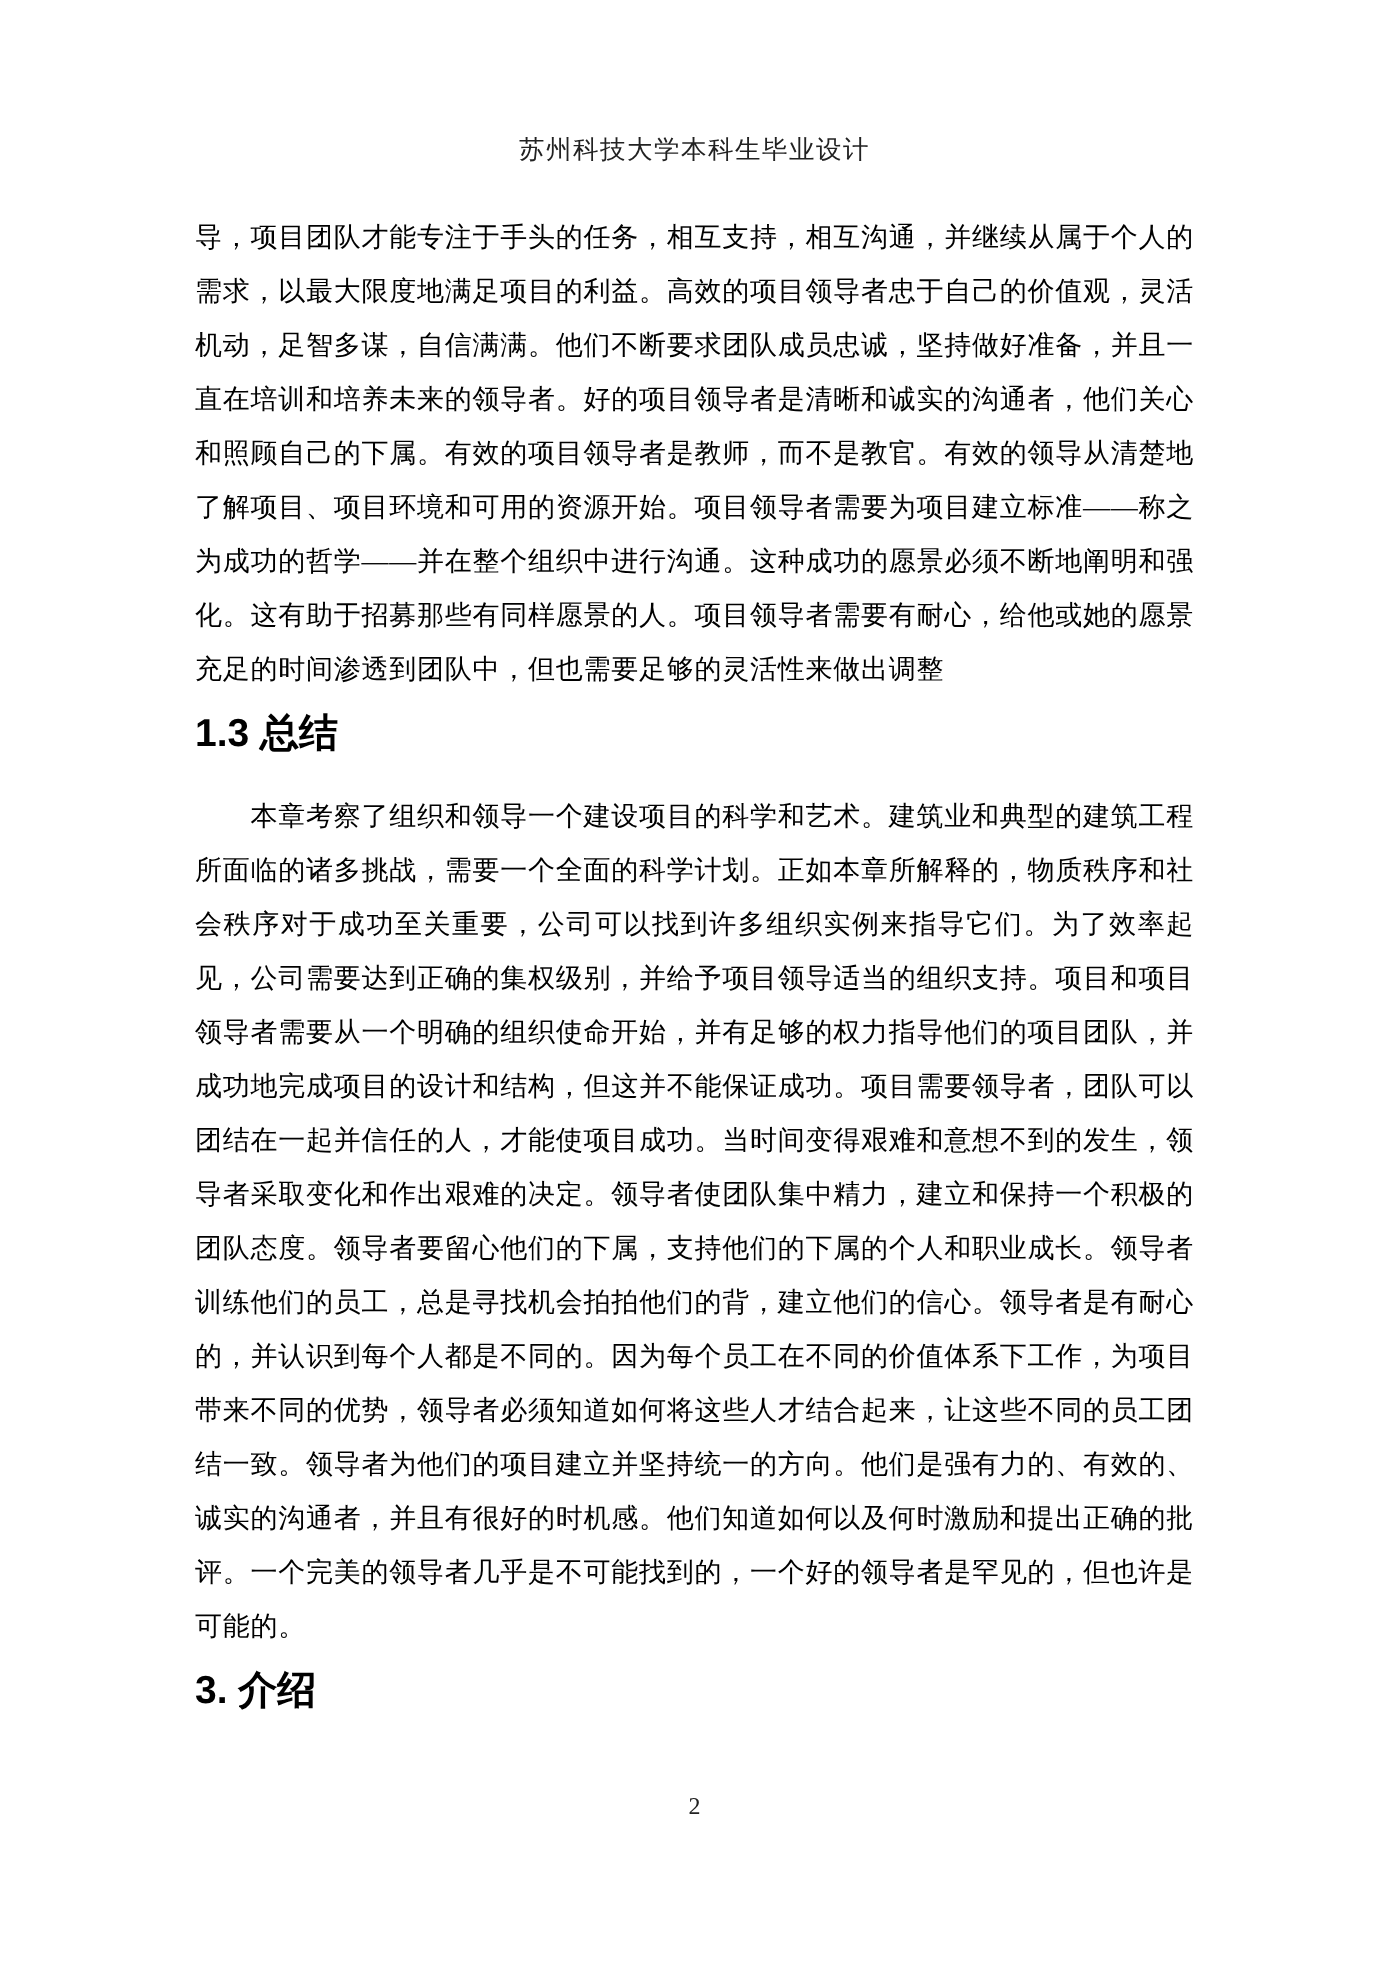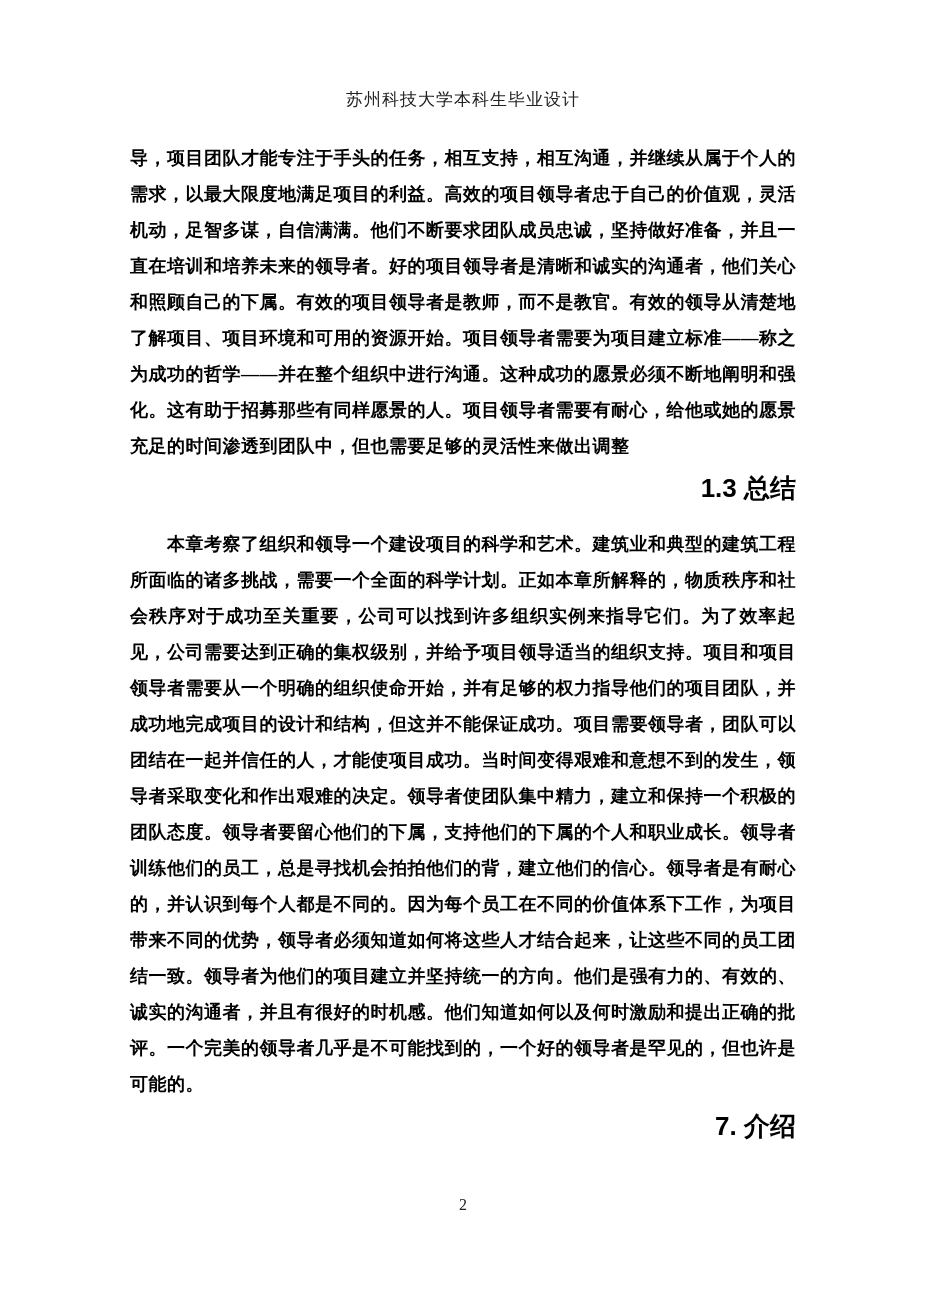--- a/index.html
+++ b/index.html
@@ -33,33 +33,31 @@
     width: 666px;
   }
   .para {
     margin: 0;
     font-size: 18px;
     line-height: 36px;
     text-align: justify;
     text-justify: inter-ideograph;
     word-break: break-all;
     letter-spacing: 0.5px;
-    font-weight: bold;
   }
   .para.indent {
     text-indent: 37px;
   }
   .heading {
     margin: 8px 0 22px 0;
     font-family: "Liberation Sans", "DejaVu Sans", sans-serif;
     font-weight: bold;
     font-size: 26px;
     line-height: 32px;
     color: #000000;
-    text-align: right;
   }
   .pagenum {
     position: absolute;
     top: 1196px;
     left: 0;
     width: 100%;
     text-align: center;
     font-size: 16px;
     color: #222222;
   }
@@ -72,20 +70,20 @@
   <div class="header">苏州科技大学本科生毕业设计</div>
 
   <div class="content">
 
     <p class="para">导，项目团队才能专注于手头的任务，相互支持，相互沟通，并继续从属于个人的需求，以最大限度地满足项目的利益。高效的项目领导者忠于自己的价值观，灵活机动，足智多谋，自信满满。他们不断要求团队成员忠诚，坚持做好准备，并且一直在培训和培养未来的领导者。好的项目领导者是清晰和诚实的沟通者，他们关心和照顾自己的下属。有效的项目领导者是教师，而不是教官。有效的领导从清楚地了解项目、项目环境和可用的资源开始。项目领导者需要为项目建立标准——称之为成功的哲学——并在整个组织中进行沟通。这种成功的愿景必须不断地阐明和强化。这有助于招募那些有同样愿景的人。项目领导者需要有耐心，给他或她的愿景充足的时间渗透到团队中，但也需要足够的灵活性来做出调整</p>
 
     <h2 class="heading">1.3 总结</h2>
 
     <p class="para indent">本章考察了组织和领导一个建设项目的科学和艺术。建筑业和典型的建筑工程所面临的诸多挑战，需要一个全面的科学计划。正如本章所解释的，物质秩序和社会秩序对于成功至关重要，公司可以找到许多组织实例来指导它们。为了效率起见，公司需要达到正确的集权级别，并给予项目领导适当的组织支持。项目和项目领导者需要从一个明确的组织使命开始，并有足够的权力指导他们的项目团队，并成功地完成项目的设计和结构，但这并不能保证成功。项目需要领导者，团队可以团结在一起并信任的人，才能使项目成功。当时间变得艰难和意想不到的发生，领导者采取变化和作出艰难的决定。领导者使团队集中精力，建立和保持一个积极的团队态度。领导者要留心他们的下属，支持他们的下属的个人和职业成长。领导者训练他们的员工，总是寻找机会拍拍他们的背，建立他们的信心。领导者是有耐心的，并认识到每个人都是不同的。因为每个员工在不同的价值体系下工作，为项目带来不同的优势，领导者必须知道如何将这些人才结合起来，让这些不同的员工团结一致。领导者为他们的项目建立并坚持统一的方向。他们是强有力的、有效的、诚实的沟通者，并且有很好的时机感。他们知道如何以及何时激励和提出正确的批评。一个完美的领导者几乎是不可能找到的，一个好的领导者是罕见的，但也许是可能的。</p>
 
-    <h2 class="heading">7. 介绍</h2>
+    <h2 class="heading">3. 介绍</h2>
 
 
   </div>
 
   <div class="pagenum">2</div>
 
 </div>
 
 </body></html>

